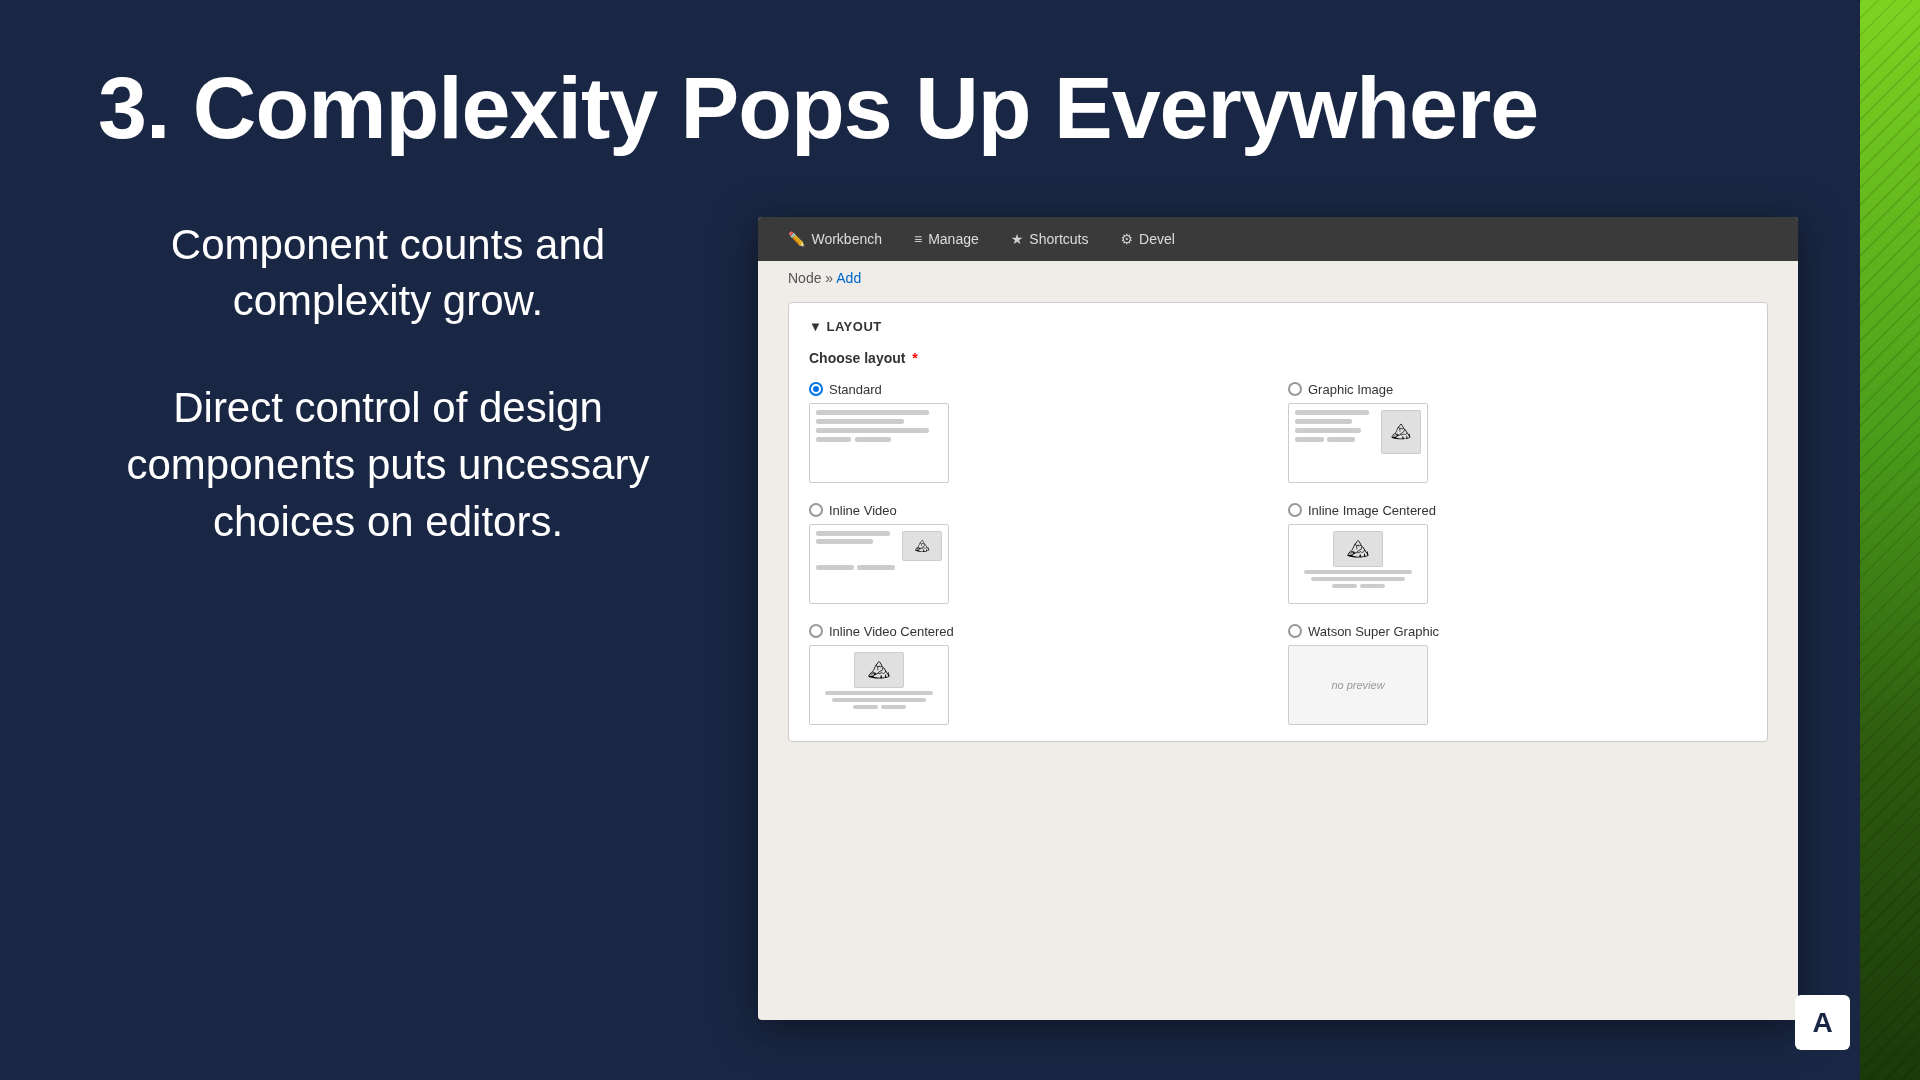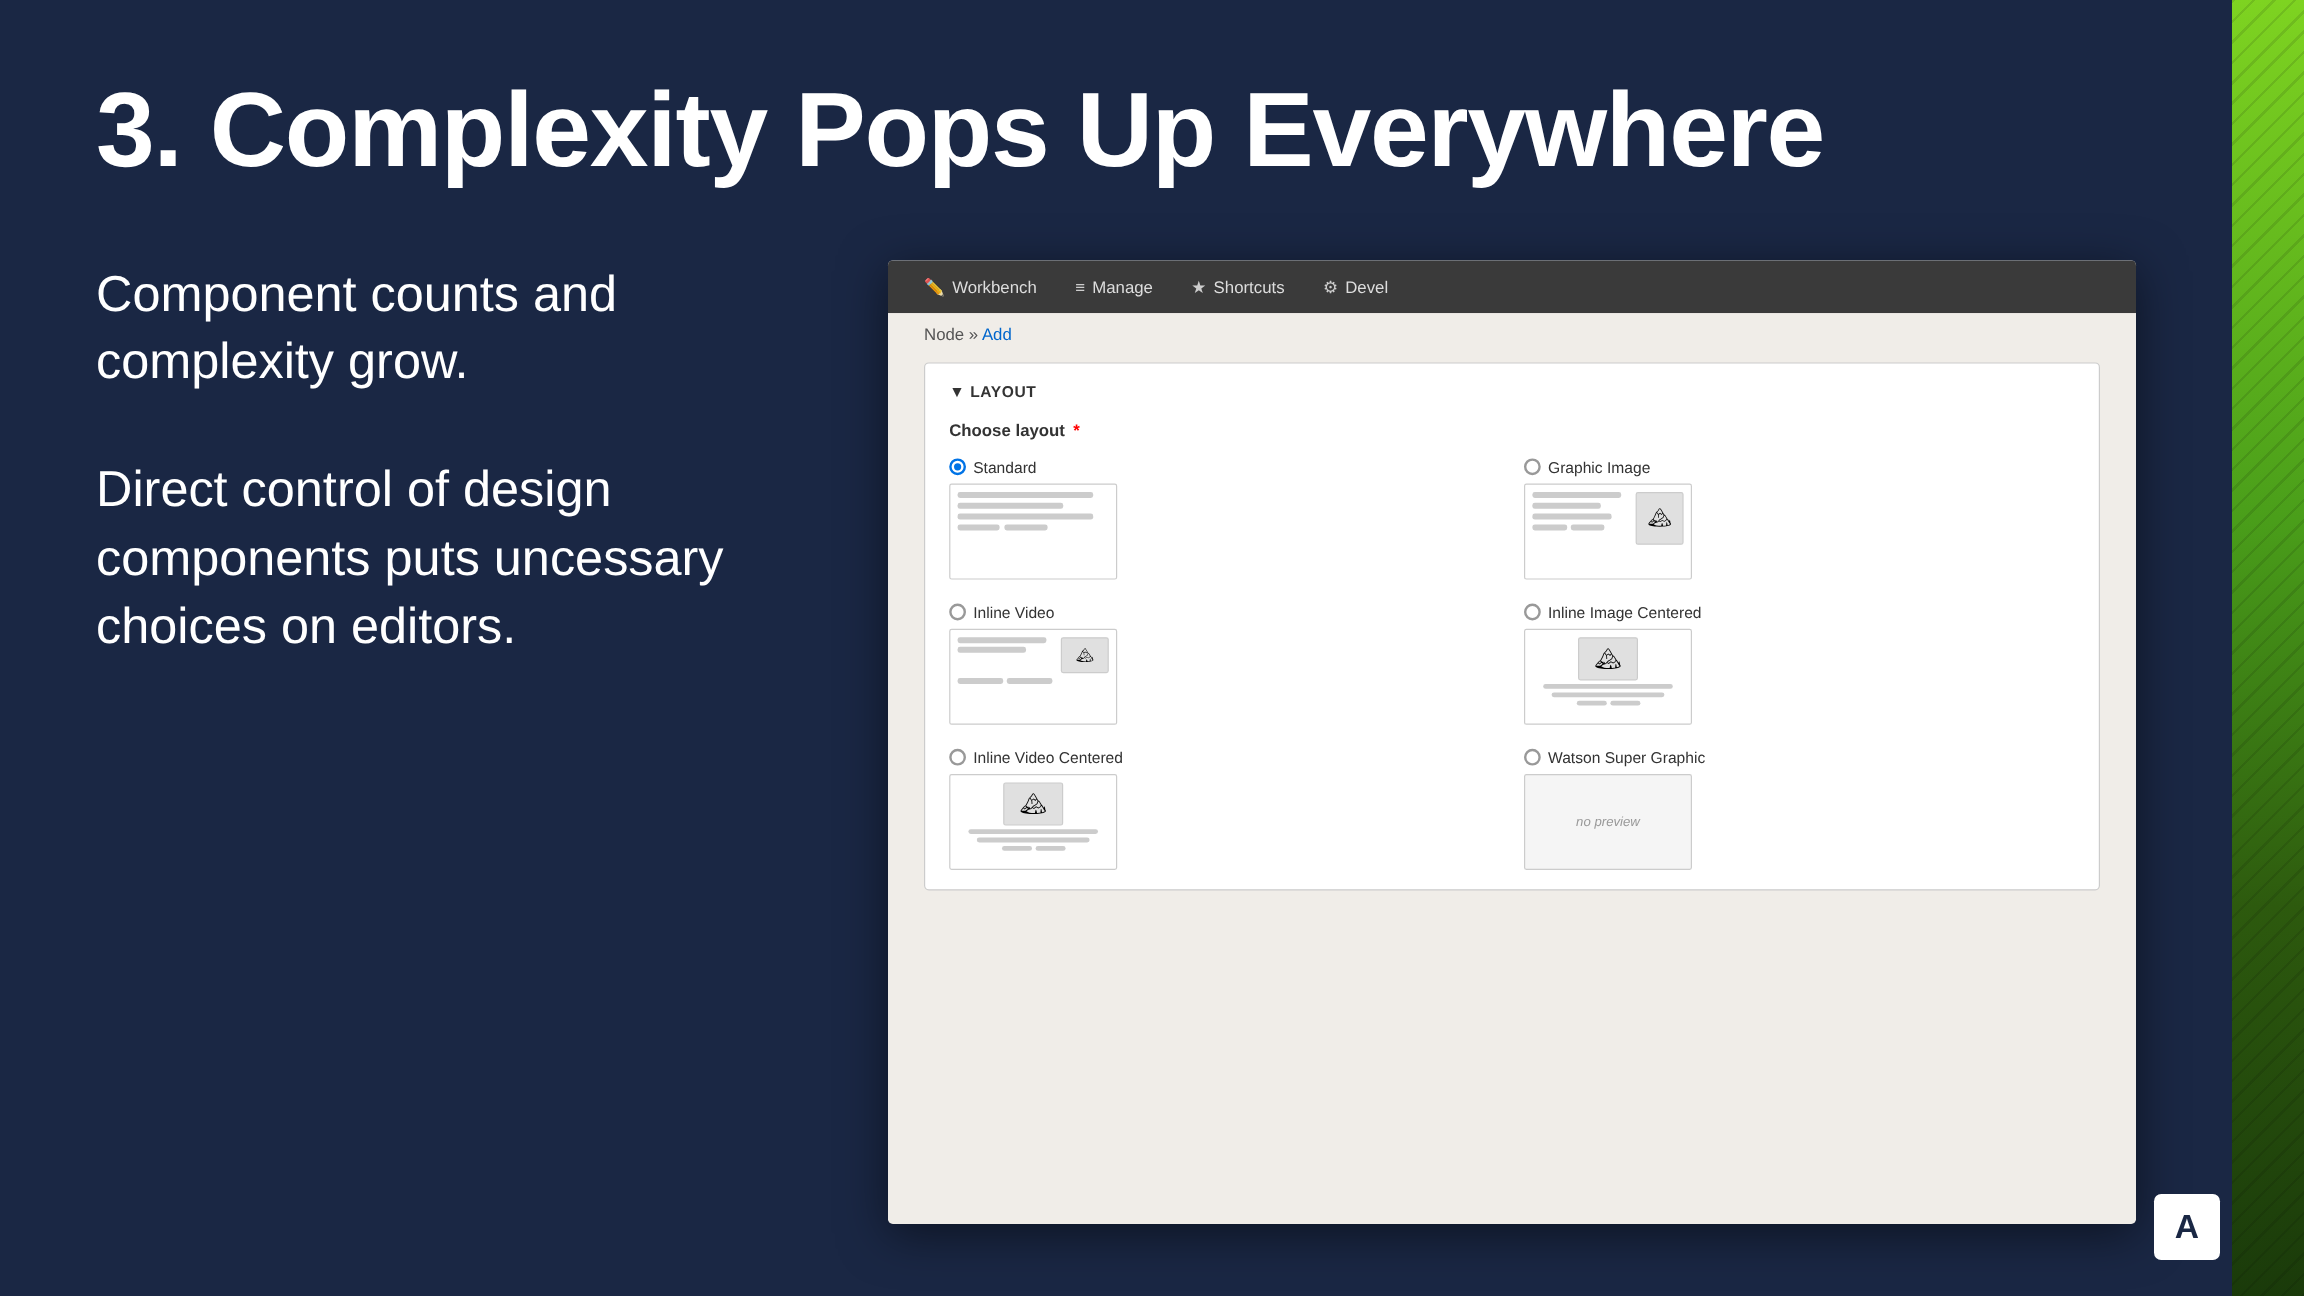--- a/index.html
+++ b/index.html
@@ -51,21 +51,21 @@
       justify-content: center;
       font-size: 28px;
       font-weight: bold;
       color: #1a2744;
       z-index: 20;
     }
 
     
     .main-content {
       position: absolute;
-      top: 0; left: 0;
+      top: 0; left: 18px;
       width: 1860px;
       height: 1080px;
       display: flex;
       flex-direction: column;
       padding: 60px 80px;
     }
 
     
     .slide-title {
       font-size: 88px;
@@ -91,20 +91,21 @@
 
     .body-text {
       font-size: 42px;
       color: white;
       line-height: 1.35;
       font-weight: 400;
     }
 
     .body-text p {
       margin-bottom: 50px;
+      text-align: center;
     }
 
     
     .right-col {
       flex: 1;
       display: flex;
       flex-direction: column;
     }
 
     

